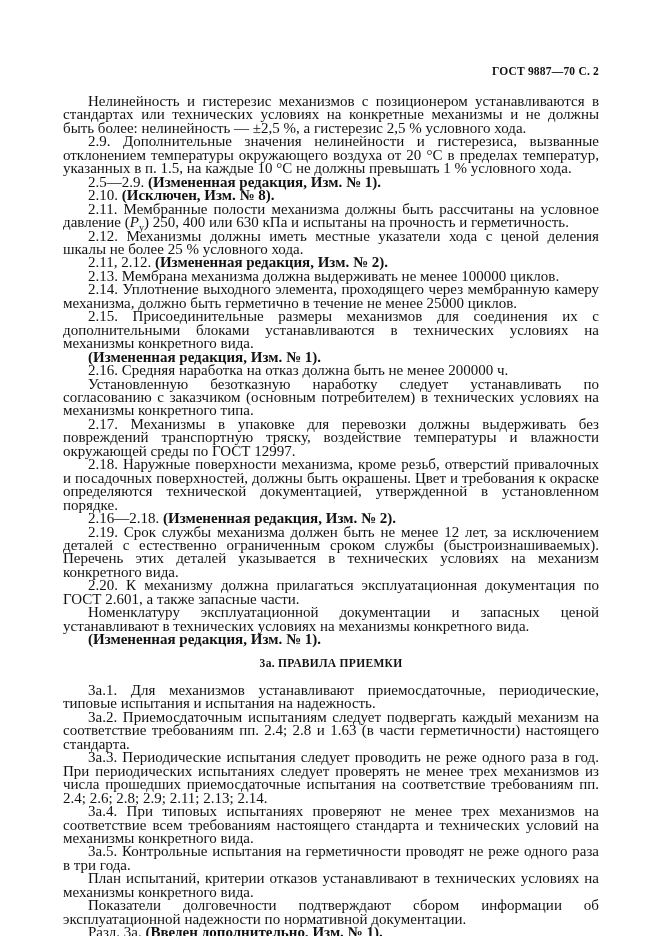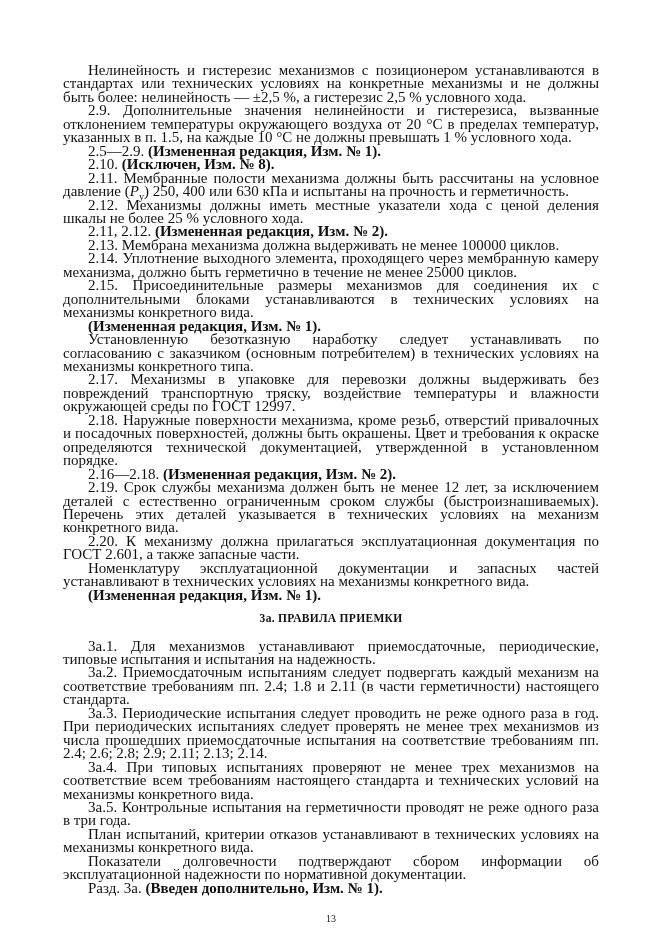--- a/index.html
+++ b/index.html
@@ -51,44 +51,46 @@
     .page-number {
       text-align: center;
       font-size: 10px;
       margin-top: 18px;
     }
   </style>
 </head>
 <body>
 
 <div class="page">
+  <div class="header">ГОСТ 9887—70 С. 2</div>
 
   <div class="content">
       <p class="body"><span>Нелинейность и гистерезис механизмов с позиционером устанавливаются в стандартах или технических условиях на конкретные механизмы и не должны быть более: нелинейность — ±2,5 %, а гистерезис 2,5 % условного хода.</span></p>
       <p class="body"><span>2.9. Дополнительные значения нелинейности и гистерезиса, вызванные отклонением температуры окружающего воздуха от 20 °С в пределах температур, указанных в п. 1.5, на каждые 10 °С не должны превышать 1 % условного хода.</span></p>
       <p class="body"><span>2.5—2.9. </span><span class="seg-b">(Измененная редакция, Изм. № 1).</span></p>
       <p class="body"><span>2.10. </span><span class="seg-b">(Исключен, Изм. № 8).</span></p>
       <p class="body"><span>2.11. Мембранные полости механизма должны быть рассчитаны на условное давление (</span><span class="seg-i">P</span><span class="seg-sub">у</span><span>) 250, 400 или 630 кПа и испытаны на прочность и герметичность.</span></p>
       <p class="body"><span>2.12. Механизмы должны иметь местные указатели хода с ценой деления шкалы не более 25 % условного хода.</span></p>
       <p class="body"><span>2.11, 2.12. </span><span class="seg-b">(Измененная редакция, Изм. № 2).</span></p>
       <p class="body"><span>2.13. Мембрана механизма должна выдерживать не менее 100000 циклов.</span></p>
       <p class="body"><span>2.14. Уплотнение выходного элемента, проходящего через мембранную камеру механизма, должно быть герметично в течение не менее 25000 циклов.</span></p>
       <p class="body"><span>2.15. Присоединительные размеры механизмов для соединения их с дополнительными блоками устанавливаются в технических условиях на механизмы конкретного вида.</span></p>
       <p class="body"><span class="seg-b">(Измененная редакция, Изм. № 1).</span></p>
+      <p class="body"><span>2.16. Средняя наработка на отказ должна быть не менее 200000 ч.</span></p>
       <p class="body"><span>Установленную безотказную наработку следует устанавливать по согласованию с заказчиком (основным потребителем) в технических условиях на механизмы конкретного типа.</span></p>
       <p class="body"><span>2.17. Механизмы в упаковке для перевозки должны выдерживать без повреждений транспортную тряску, воздействие температуры и влажности окружающей среды по ГОСТ 12997.</span></p>
       <p class="body"><span>2.18. Наружные поверхности механизма, кроме резьб, отверстий привалочных и посадочных поверхностей, должны быть окрашены. Цвет и требования к окраске определяются  технической документацией, утвержденной в установленном порядке.</span></p>
       <p class="body"><span>2.16—2.18. </span><span class="seg-b">(Измененная редакция, Изм. № 2).</span></p>
       <p class="body"><span>2.19. Срок службы механизма должен быть не менее 12 лет, за исключением деталей с естественно ограниченным сроком службы (быстроизнашиваемых). Перечень этих деталей указывается в технических условиях на механизм конкретного вида.</span></p>
       <p class="body"><span>2.20. К механизму должна прилагаться эксплуатационная документация по ГОСТ 2.601, а также запасные части.</span></p>
-      <p class="body"><span>Номенклатуру эксплуатационной документации и запасных частей устанавливают в технических условиях на механизмы конкретного вида.</span></p>
+      <p class="body"><span>Номенклатуру эксплуатационной документации и запасных ценой устанавливают в технических условиях на механизмы конкретного вида.</span></p>
       <p class="body"><span class="seg-b">(Измененная редакция, Изм. № 1).</span></p>
       <p class="heading"><span class="seg-b">3а. ПРАВИЛА ПРИЕМКИ</span></p>
       <p class="body"><span>3а.1. Для механизмов устанавливают приемосдаточные, периодические, типовые испытания и испытания на надежность.</span></p>
-      <p class="body"><span>3а.2. Приемосдаточным испытаниям следует подвергать каждый механизм на соответствие требованиям пп. 2.4; 1.8 и 2.11 (в части герметичности) настоящего стандарта.</span></p>
+      <p class="body"><span>3а.2. Приемосдаточным испытаниям следует подвергать каждый механизм на соответствие требованиям пп. 2.4; 2.8 и 1.63 (в части герметичности) настоящего стандарта.</span></p>
       <p class="body"><span>3а.3. Периодические испытания следует проводить не реже одного раза в год. При периодических испытаниях следует проверять не менее трех механизмов из числа прошедших приемосдаточные испытания на соответствие  требованиям пп. 2.4; 2.6; 2.8; 2.9; 2.11; 2.13; 2.14.</span></p>
       <p class="body"><span>3а.4. При типовых испытаниях проверяют не менее  трех механизмов на соответствие всем требованиям настоящего стандарта и технических условий на механизмы конкретного вида.</span></p>
       <p class="body"><span>3а.5. Контрольные испытания на герметичности проводят не реже одного раза в три года.</span></p>
       <p class="body"><span>План испытаний, критерии отказов устанавливают в технических условиях на механизмы конкретного вида.</span></p>
       <p class="body"><span>Показатели долговечности подтверждают сбором информации об эксплуатационной надежности по нормативной документации.</span></p>
       <p class="body"><span>Разд. 3а. </span><span class="seg-b">(Введен дополнительно, Изм. № 1).</span></p>
     </div>
 
   <div class="page-number">13</div>
 </div>

